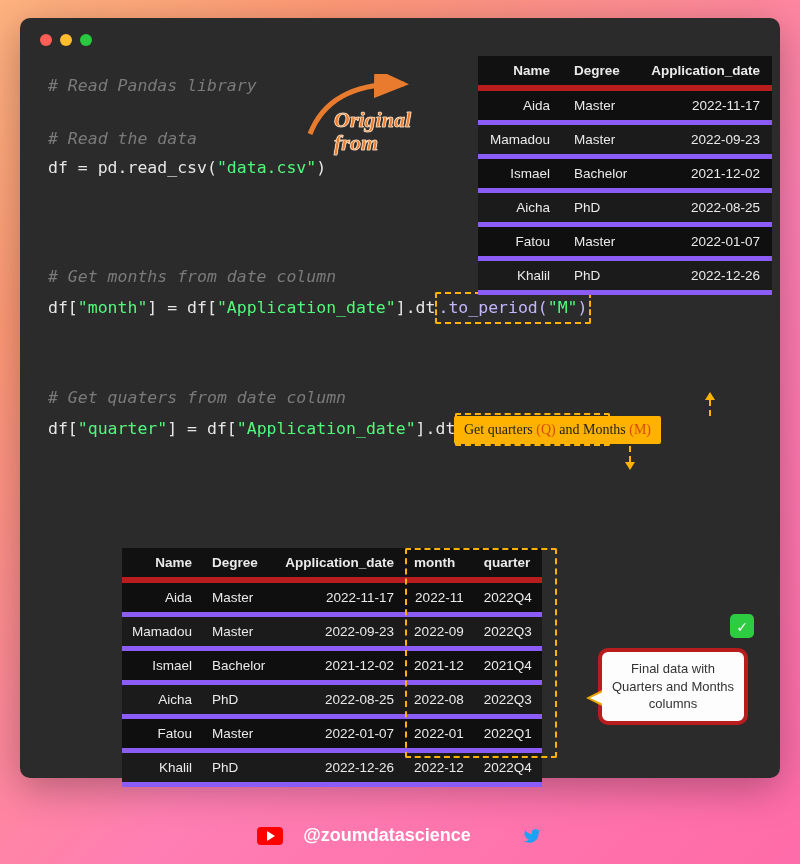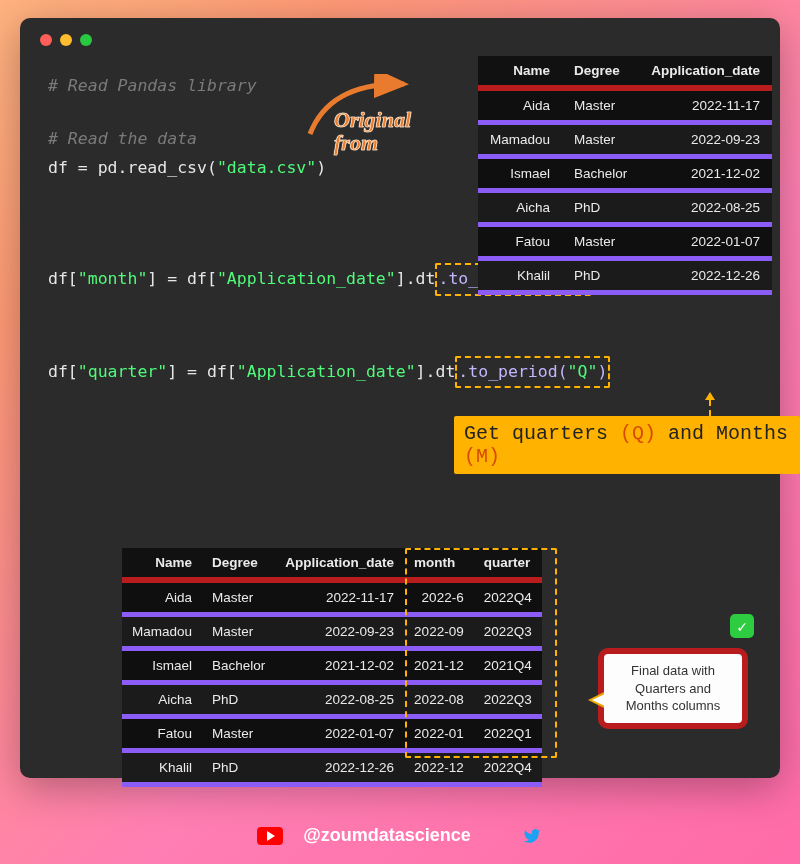--- a/index.html
+++ b/index.html
@@ -110,22 +110,22 @@
   left: 300px;
 }
 
 
 .yellow-callout {
   position: absolute;
   top: 416px;
   left: 454px;
   background: #ffb300;
   color: #222;
-  font-family: Liberation Mono, monospace;
-  font-size: 20px;
+  font-family: Liberation Serif, serif;
+  font-size: 14px;
   padding: 6px 10px;
   border-radius: 2px;
 }
 .yellow-callout .q { color: #d84a00; }
 .yellow-callout .m { color: #d84a00; }
 
 
 .final-table {
   position: absolute;
   top: 548px;
@@ -145,21 +145,21 @@
   pointer-events: none;
 }
 
 
 .bubble {
   position: absolute;
   top: 648px;
   left: 598px;
   width: 150px;
   background: #fdfdfd;
-  border: 6px solid #b91c1c;
+  border: 4px solid #b91c1c;
   border-radius: 10px;
   padding: 8px 8px;
   font-family: -apple-system, Helvetica, Arial, sans-serif;
   font-size: 13px;
   color: #333;
   text-align: center;
   line-height: 1.35;
 }
 .bubble::before {
   content: '';
@@ -268,26 +268,28 @@
   <div class="code-area">
     <div class="comment"># Read Pandas library</div>
     <div class="spacer"></div>
     <div class="comment"># Read the data</div>
     <div>
       <span class="ident">df = pd.read_csv(</span><span class="str">"data.csv"</span><span class="ident">)</span>
     </div>
 
     <div style="height:80px"></div>
 
+    <div class="comment"># Get months from date column</div>
     <div>
       <span class="ident">df[</span><span class="str">"month"</span><span class="ident">] = df[</span><span class="str">"Application_date"</span><span class="ident">].dt</span><span class="dash-box"><span class="access">.to_period(</span><span class="str">"M"</span><span class="access">)</span></span>
     </div>
 
     <div style="height:60px"></div>
 
+    <div class="comment"># Get quaters from date column</div>
     <div>
       <span class="ident">df[</span><span class="str">"quarter"</span><span class="ident">] = df[</span><span class="str">"Application_date"</span><span class="ident">].dt</span><span class="dash-box"><span class="access">.to_period(</span><span class="str">"Q"</span><span class="access">)</span></span>
     </div>
   </div>
 </div>
 
 <div class="orig-table">
   <table class="tbl" id="tbl-orig">
       <thead>
         <tr>
@@ -367,21 +369,21 @@
           <th>Application_date</th>
           <th>month</th>
           <th>quarter</th>
         </tr>
       </thead>
       <tbody>
         <tr>
           <td>Aida</td>
           <td>Master</td>
           <td>2022-11-17</td>
-          <td>2022-6</td>
+          <td>2022-11</td>
           <td>2022Q4</td>
         </tr>
         <tr>
           <td>Mamadou</td>
           <td>Master</td>
           <td>2022-09-23</td>
           <td>2022-09</td>
           <td>2022Q3</td>
         </tr>
         <tr>

